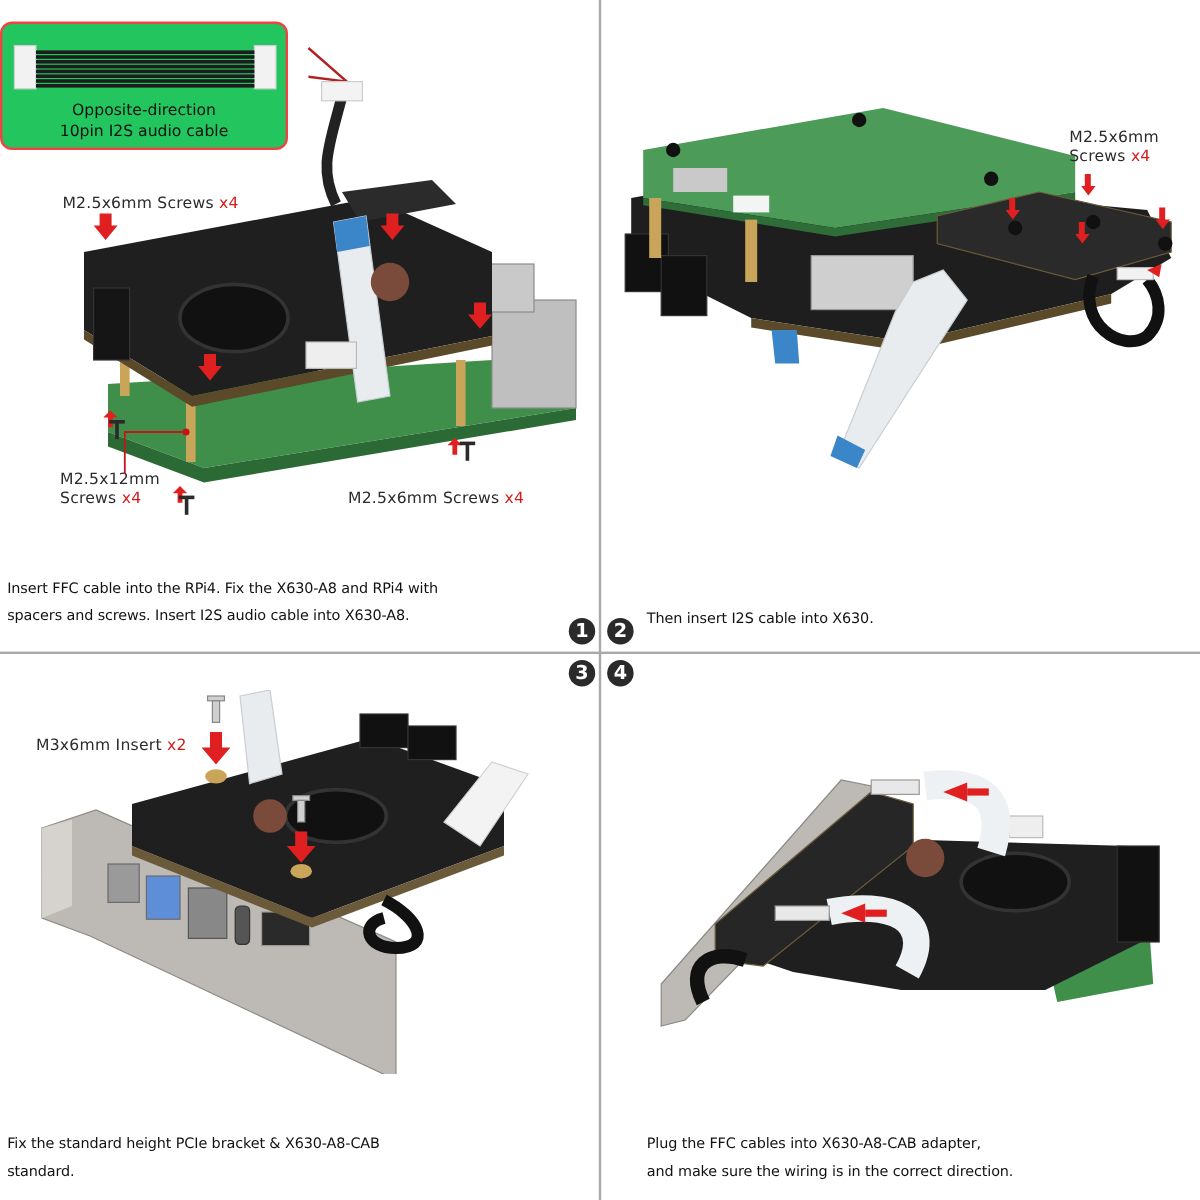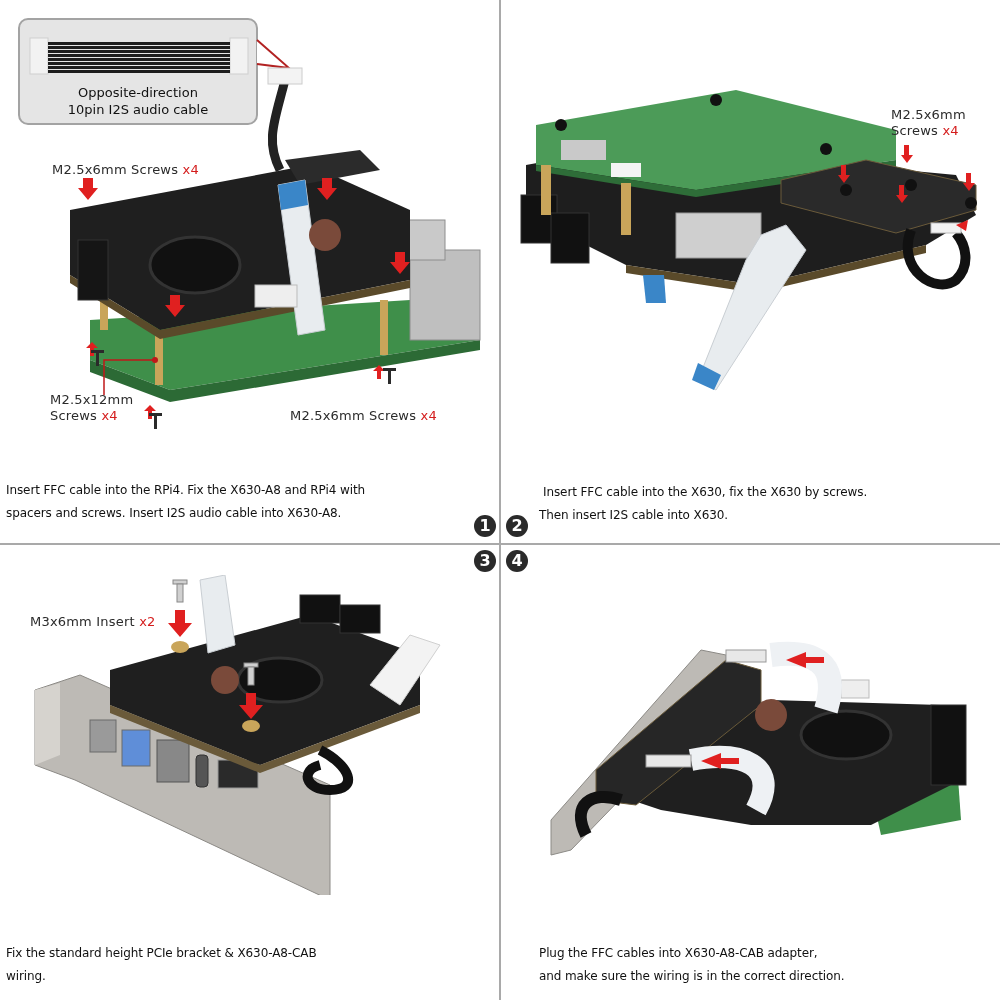--- a/index.html
+++ b/index.html
@@ -18,22 +18,22 @@
     .illus { position: absolute; }
 
     .label { position: absolute; font-size: 13px; color: #2b2b2b; line-height: 16px; white-space: nowrap; letter-spacing: 0.2px; }
     .label .qty { color: #d41c1c; font-weight: normal; }
 
     .caption { position: absolute; font-size: 12px; line-height: 23px; color: #111; letter-spacing: -0.1px; }
 
     .badge { position: absolute; width: 22px; height: 22px; border-radius: 50%; background: #2a2a2a; color: #fff;
              font-size: 16px; font-weight: bold; text-align: center; line-height: 22px; font-family: "DejaVu Sans", sans-serif; }
 
-    .callout-box { position: absolute; left: 18px; top: 18px; width: 240px; height: 107px; border: 2px solid #a3a3a3;
-                   border-radius: 10px; background: #e5e5e5; }
+    .callout-box { position: absolute; left: 0; top: 18px; width: 240px; height: 107px; border: 2px solid #ef4444;
+                   border-radius: 10px; background: #22c55e; }
     .callout-text { position: absolute; left: 0; width: 100%; text-align: center; font-size: 13px; line-height: 17px; color: #111; }
   </style>
 </head>
 <body>
 
 <div class="divider-v"></div>
 <div class="divider-h"></div>
 
 <section class="panel p1">
 
@@ -177,21 +177,20 @@
       <polygon points="383,100 388,100 388,110 392,110 386,118 380,110 383,110"></polygon>
       <polygon points="440,140 452,135 450,146"></polygon>
     </g>
   </svg>
 
   <div class="label" style="left:390px;top:107px">
     <div>M2.5x6mm</div>
     <div><span>Screws </span><span class="qty">x4</span></div>
   </div>
 
-  <div class="caption" style="left:42px;top:481px">Insert FFC cable into the X630, fix the X630 by screws.</div>
   <div class="caption" style="left:38px;top:504px">Then insert I2S cable into X630.</div>
   <div class="badge" style="left:5px;top:515px">2</div>
 </section>
 
 <section class="panel p3">
   <div class="badge" style="left:474px;top:5px">3</div>
 
   <svg class="illus" style="left:30px;top:30px" width="440" height="320" viewBox="0 0 440 320">
 
     <polygon points="5,115 50,100 300,210 300,325 45,205 5,190" fill="#bdbab5" stroke="#8c8a86"></polygon>
@@ -235,21 +234,21 @@
       <polygon points="216,118 226,118 226,130 233,130 221,144 209,130 216,130"></polygon>
     </g>
   </svg>
 
   <div class="label" style="left:30px;top:69px">
     <span>M3x6mm Insert </span><span class="qty">x2</span>
   </div>
 
   <div class="caption" style="left:6px;top:397px">
     <div>Fix the standard height PCIe bracket &amp; X630-A8-CAB</div>
-    <div>wiring.</div>
+    <div>standard.</div>
   </div>
 </section>
 
 <section class="panel p4">
   <div class="badge" style="left:5px;top:5px">4</div>
 
   <svg class="illus" style="left:40px;top:85px" width="440" height="250" viewBox="0 0 440 250">
 
     <polygon points="10,190 160,20 185,25 185,60 30,220 10,225" fill="#bdbab5" stroke="#8c8a86"></polygon>
 

